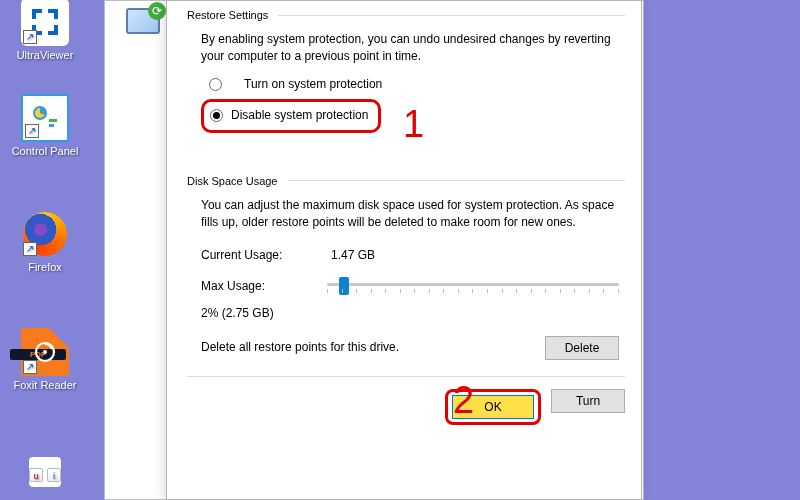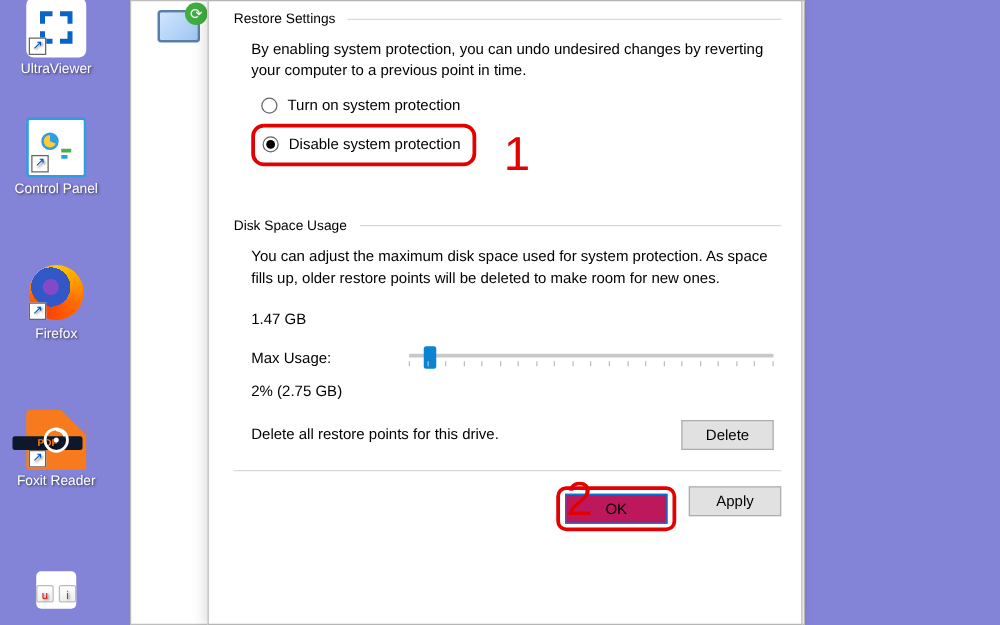--- a/index.html
+++ b/index.html
@@ -75,37 +75,37 @@
   .dialog {
     position:absolute; left:166px; top:0; width:476px; height:500px;
     background:#fff; border:1px solid #b5b5b5;
     box-shadow: -2px 0 10px rgba(0,0,0,0.15);
     padding: 2px 16px 10px 20px;
     color:#000;
   }
   .section-head { display:flex; align-items:center; margin:6px 0 10px; font-size:11px;}
   .section-head .line{flex:1;height:1px;background:#d9d9d9;margin-left:10px;}
   .section-body { padding-left:14px; padding-right:6px; font-size:12px; line-height:1.45;}
-  .radio-row { display:flex; align-items:center; gap:8px; margin:10px 0 6px 8px;}
+  .radio-row { display:flex; align-items:center; gap:22px; margin:10px 0 6px 8px;}
   .radio { width:13px;height:13px;border:1px solid #666;border-radius:50%;display:inline-flex;align-items:center;justify-content:center;background:#fff;}
   .radio.checked::after{content:"";width:7px;height:7px;background:#000;border-radius:50%;}
   .highlight-box { border:3px solid #e30000; border-radius:10px; padding:5px 10px 5px 6px; display:inline-flex;justify-content:flex-end; }
   .radio-row-inner{display:flex;align-items:center;gap:8px;}
   .kv{display:flex;gap:30px;margin:16px 0 10px;}
   .kv .k{width:100px;}
   .slider-wrap{display:flex;align-items:center;gap:26px;margin:6px 0;}
   .slider{position:relative;flex:1;height:24px;}
   .slider-track{position:absolute;left:0;right:0;top:8px;height:3px;background:#c8c8c8;border-radius:2px;}
   .slider-thumb{position:absolute;top:2px;width:10px;height:18px;background:#0a84d0;border-radius:2px;}
   .slider-ticks{position:absolute;left:0;right:0;top:14px;display:flex;justify-content:space-between;}
   .slider-ticks span{width:1px;height:4px;background:#bdbdbd;display:block;}
   .usage-readout{ text-align:left; margin:2px 0 14px;}
   .delete-row{display:flex;align-items:center;justify-content:space-between;margin-top:4px;}
   .btn{ min-width:74px; height:24px; background:#e1e1e1; border:1px solid #adadad; font:12px "Segoe UI",sans-serif; cursor:pointer;}
-  .btn.primary{background:#be185d;border:1px solid #0078d7;}
+  .btn.primary{background:#fde047;border:1px solid #0078d7;}
   .hr{height:1px;background:#d9d9d9;margin:16px 0 12px;}
   .action-row{display:flex;gap:10px;justify-content:flex-end;}
   .ok-highlight{border:3px solid #e30000;border-radius:8px;padding:3px 4px;display:inline-flex;}
   .ok-highlight .btn{min-width:82px;}
 
   
   .annot{position:absolute;color:#e30000;font-size:38px;font-weight:400;font-family:"Segoe UI",sans-serif;pointer-events:none;}
 </style>
 </head>
 <body>
@@ -227,20 +227,21 @@
   <div style="height:36px"></div>
 
   <div class="section-head">
     <span>Disk Space Usage</span>
     <span class="line"></span>
   </div>
   <div class="section-body">
     <div>You can adjust the maximum disk space used for system protection. As space fills up, older restore points will be deleted to make room for new ones.</div>
 
     <div class="kv">
+      <span class="k">Current Usage:</span>
       <span>1.47 GB</span>
     </div>
 
     <div class="slider-wrap">
       <span class="k" style="width:100px">Max Usage:</span>
       <div class="slider">
         <div class="slider-track"></div>
         <div class="slider-thumb" style="left:4%"></div>
         <div class="slider-ticks">
           <span></span>
@@ -275,18 +276,18 @@
       <button class="btn">Delete</button>
     </div>
   </div>
 
   <div class="hr"></div>
 
   <div class="action-row">
     <span class="ok-highlight">
       <button class="btn primary">OK</button>
     </span>
-    <button class="btn">Apply</button>
+    <button class="btn">Turn</button>
   </div>
 
   <div class="annot" style="left:236px; top:102px;">1</div>
   <div class="annot" style="left:286px; top:378px;">2</div>
 </div>
 
 </body></html>

